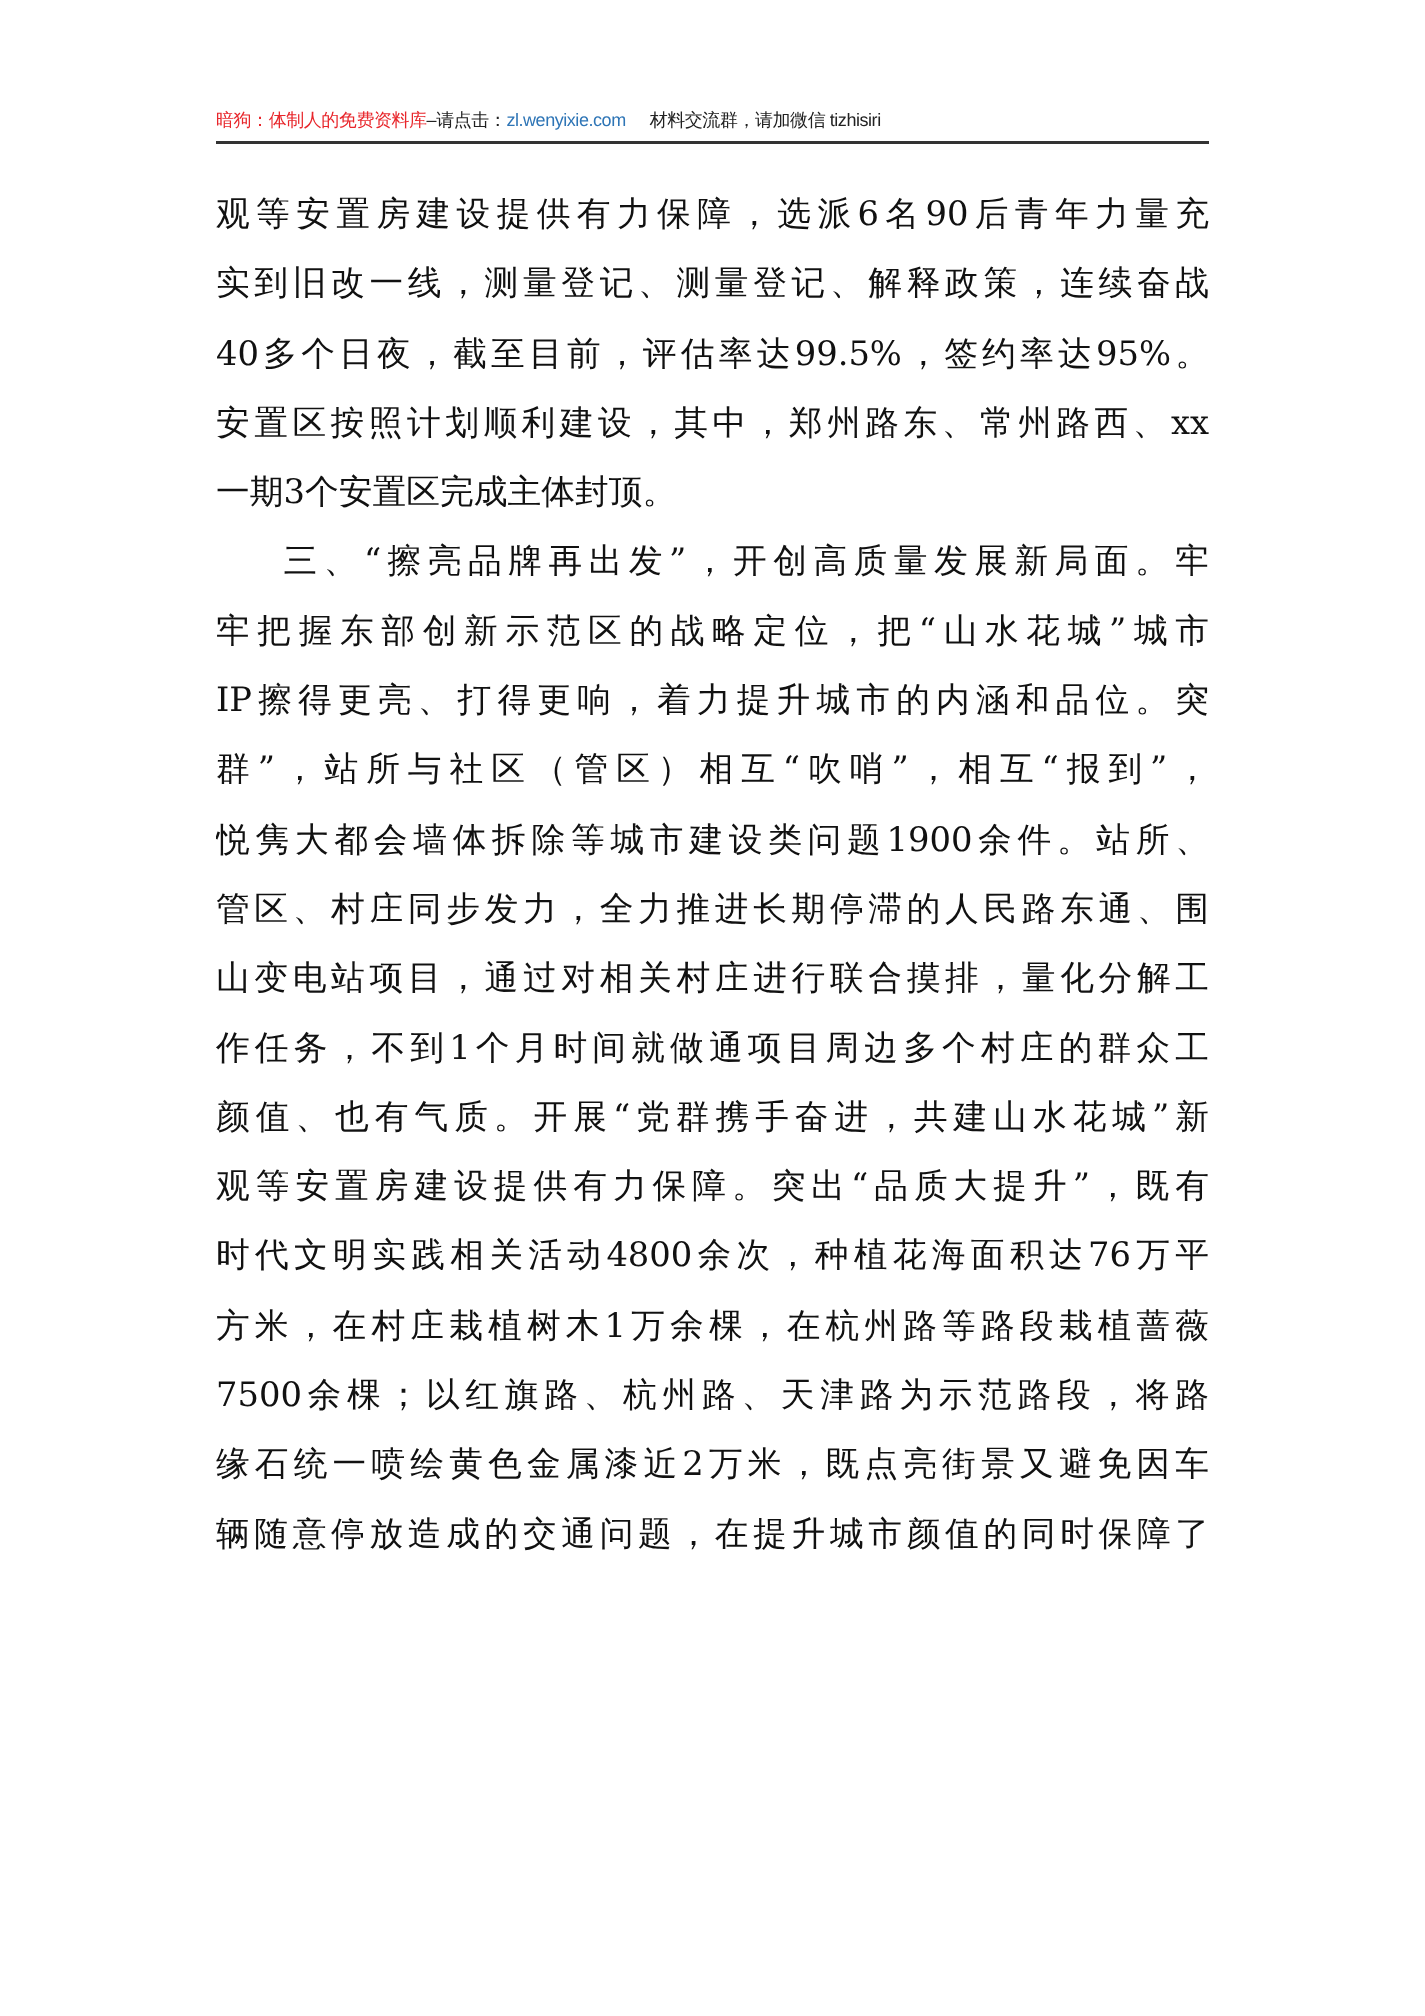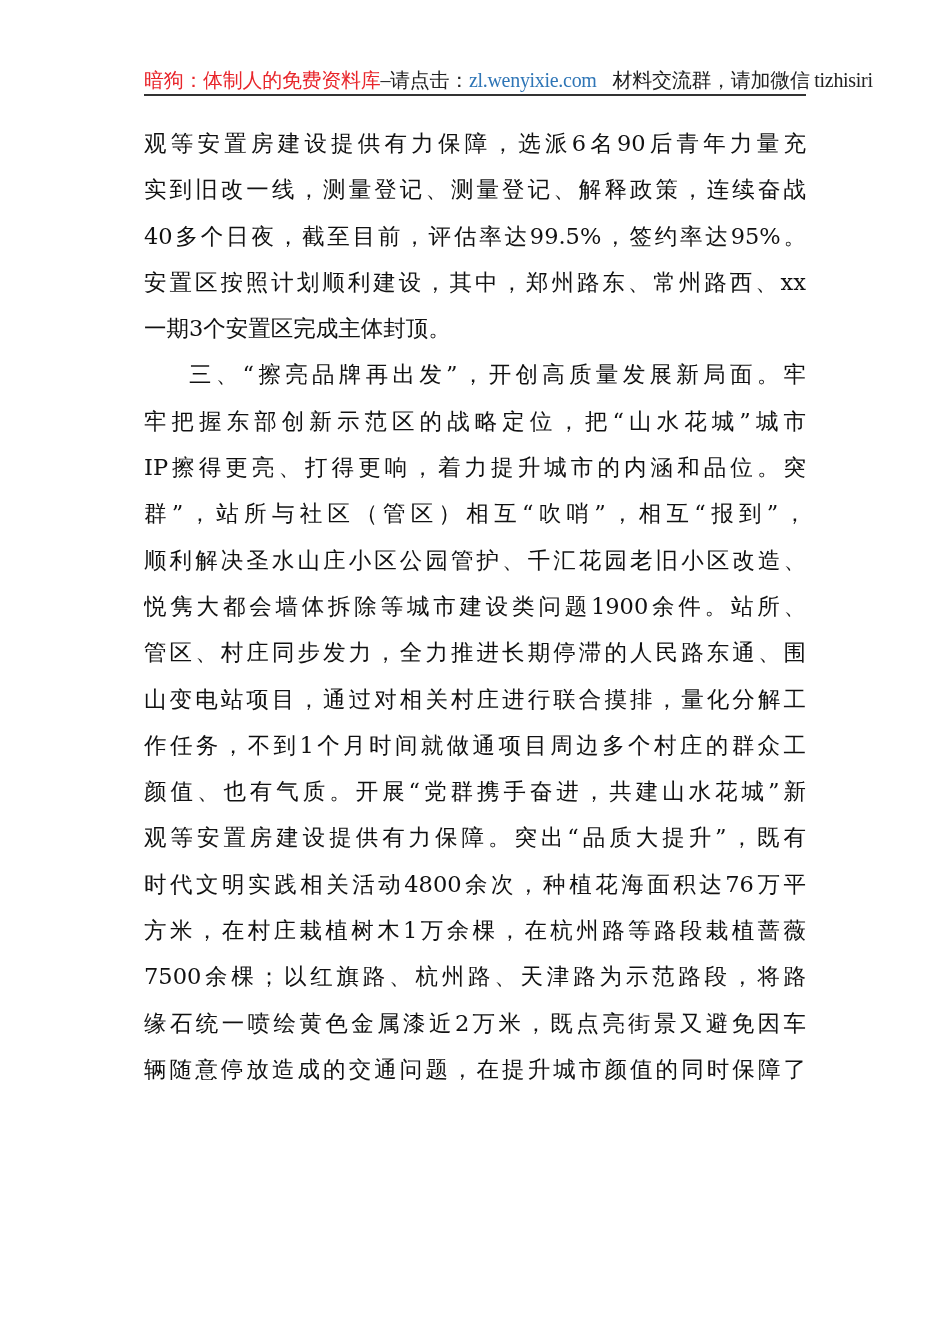--- a/index.html
+++ b/index.html
@@ -1,19 +1,19 @@
 <!DOCTYPE html>
 <html><head>
 <meta charset="utf-8">
 <style>
   html, body { margin: 0; padding: 0; background: #ffffff; }
   body { width: 950px; height: 1344px; position: relative; overflow: hidden; }
   .header {
     position: absolute; left: 144px; top: 66px; width: 662px; height: 28px;
-    font-family: Liberation Serif, serif; font-size: 20px; line-height: 28px;
+    font-family: Liberation Sans, sans-serif; font-size: 12px; line-height: 28px;
     white-space: nowrap; letter-spacing: -0.3px;
   }
   .header .red { color: #e8262b; }
   .header .dark { color: #222222; }
   .header .link { color: #2e75b6; text-decoration: none; }
   .header .gap { display: inline-block; width: 16px; }
   .rule {
     position: absolute; left: 144px; top: 94px; width: 662px; height: 2px; background: #333333;
   }
   .body-text {
@@ -39,21 +39,20 @@
     <span class="line">实到旧改一线，测量登记、测量登记、解释政策，连续奋战</span>
     <span class="line">40多个日夜，截至目前，评估率达99.5%，签约率达95%。</span>
     <span class="line">安置区按照计划顺利建设，其中，郑州路东、常州路西、xx</span>
     <span class="line last">一期3个安置区完成主体封顶。</span>
   </div>
   <div>
     <span class="line indent">三、“擦亮品牌再出发”，开创高质量发展新局面。牢</span>
     <span class="line">牢把握东部创新示范区的战略定位，把“山水花城”城市</span>
     <span class="line">IP擦得更亮、打得更响，着力提升城市的内涵和品位。突</span>
     <span class="line">群”，站所与社区（管区）相互“吹哨”，相互“报到”，</span>
-    <span class="line">顺利解决圣水山庄小区公园管护、千汇花园老旧小区改造、</span>
     <span class="line">悦隽大都会墙体拆除等城市建设类问题1900余件。站所、</span>
     <span class="line">管区、村庄同步发力，全力推进长期停滞的人民路东通、围</span>
     <span class="line">山变电站项目，通过对相关村庄进行联合摸排，量化分解工</span>
     <span class="line">作任务，不到1个月时间就做通项目周边多个村庄的群众工</span>
     <span class="line">颜值、也有气质。开展“党群携手奋进，共建山水花城”新</span>
     <span class="line">观等安置房建设提供有力保障。突出“品质大提升”，既有</span>
     <span class="line">时代文明实践相关活动4800余次，种植花海面积达76万平</span>
     <span class="line">方米，在村庄栽植树木1万余棵，在杭州路等路段栽植蔷薇</span>
     <span class="line">7500余棵；以红旗路、杭州路、天津路为示范路段，将路</span>
     <span class="line">缘石统一喷绘黄色金属漆近2万米，既点亮街景又避免因车</span>

